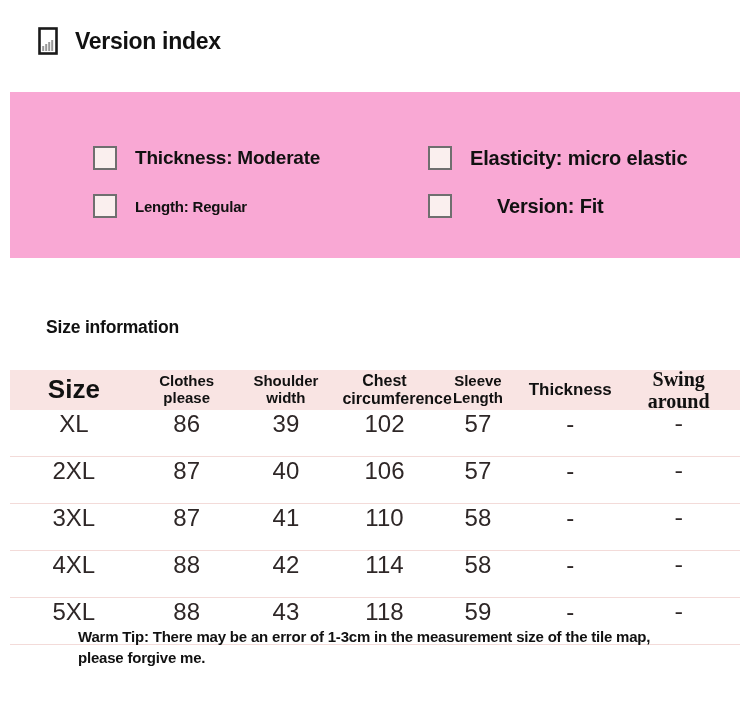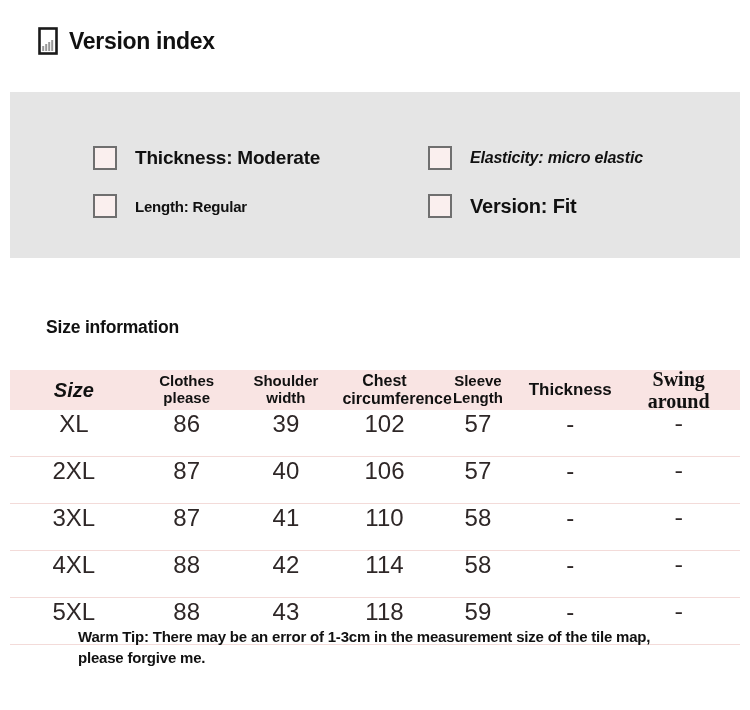--- a/index.html
+++ b/index.html
@@ -8,70 +8,70 @@
     background:#ffffff;
     font-family:"Liberation Sans", sans-serif;
     color:#111111;
     position:relative;
     overflow:hidden;
   }
 
   
   .title-row {
     position:absolute; top:27px; left:38px;
-    display:flex; align-items:center; gap:11px;
+    display:flex; align-items:center; gap:17px;
   }
   .title-icon { width:20px; height:28px; display:block; }
   .title-text { font-size:23px; font-weight:700; letter-spacing:-0.3px; }
 
   
   .attr-box {
     position:absolute; top:92px; left:10px; width:730px; height:166px;
-    background:#e5e5e5;
+    background:#f9a8d4;
   }
   .attr-grid {
     display:grid;
     grid-template-columns:1fr 1fr;
     grid-template-rows:48px 48px;
     padding-top:42px;
   }
   .attr-item { display:flex; align-items:center; }
   .attr-item.pos-left  { padding-left:83px; }
   .attr-item.pos-right { padding-left:53px; }
   .cbx {
     width:20px; height:20px; flex:none;
     border:2px solid #6f6f6f;
     background:#faefee;
     margin-right:18px;
   }
   .lbl { font-weight:700; letter-spacing:-0.2px; }
-  .lbl-xl { font-size:20px; }
+  .lbl-xl { font-size:20px;margin-left:27px; }
   .lbl-lg { font-size:19px; }
-  .lbl-md { font-size:16px;font-style:italic; }
+  .lbl-md { font-size:20px; }
   .lbl-sm { font-size:15px; }
 
   
   .size-title {
     position:absolute; top:317px; left:46px;
     font-size:17.5px; font-weight:700; letter-spacing:-0.2px;
   }
 
   .size-table { position:absolute; top:370px; left:10px; width:730px; }
 
   .thead {
     display:flex; align-items:center;
     height:40px; overflow:visible;
     background:#f9e4e3;
   }
   .cell { text-align:center; }
   .c0 { width:17.5%; } .c1 { width:13.4%; } .c2 { width:13.8%; }
   .c3 { width:13.2%; } .c4 { width:12.4%; } .c5 { width:12.9%; }
   .c6 { width:16.8%;font-family:Liberation Serif, serif; }
   .thead .cell { display:flex; justify-content:center; font-weight:700; line-height:1.12; }
-  .h-size     { font-size:20px;font-style:italic; }
+  .h-size     { font-size:26px; }
   .h-clothes  { font-size:15px; max-width:62px; }
   .h-shoulder { font-size:15px; max-width:70px; }
   .h-chest    { font-size:16px; max-width:84px; }
   .h-sleeve   { font-size:15px; max-width:56px; }
   .h-waist    { font-size:17px; }
   .h-swing    { font-size:20px; max-width:74px; }
 
   .trow {
     display:flex; align-items:flex-start;
     height:46px;

